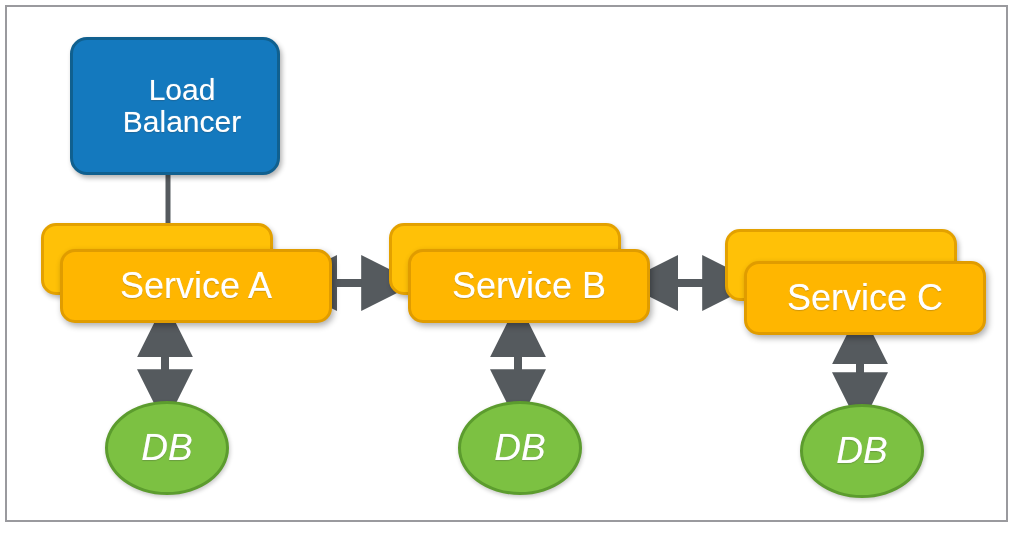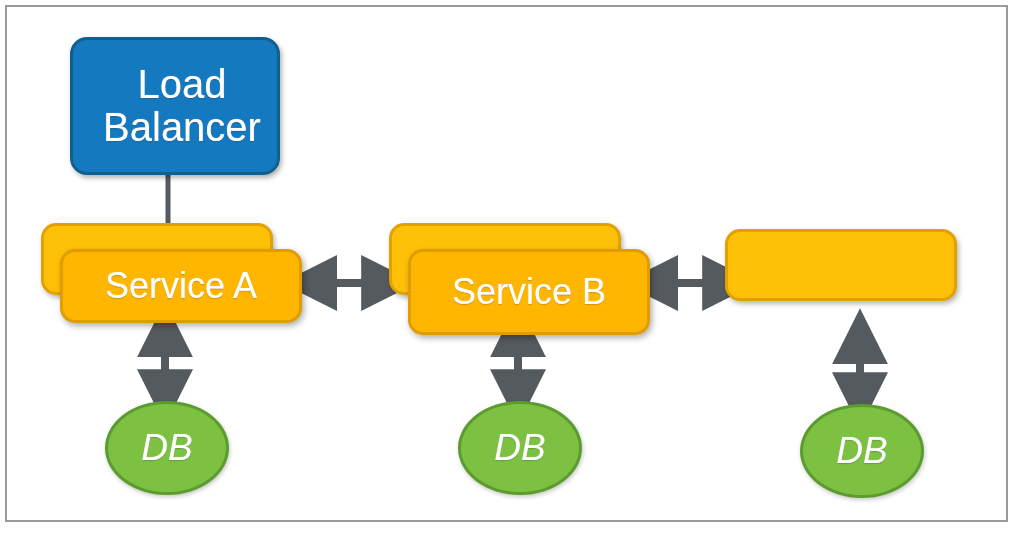--- a/index.html
+++ b/index.html
@@ -61,21 +61,21 @@
     top: 30px;
     width: 210px;
     height: 138px;
     background: #1479be;
     border: 3px solid #10608f;
     border-radius: 17px;
     box-shadow: 2px 3px 5px rgba(0,0,0,0.30);
     box-sizing: border-box;
   }
   #load-balancer .node-label {
-    font-size: 40px;
+    font-size: 30px;
     padding-left: 14px;
   }
 
   
   .service-group {
     position: absolute;
   }
   .service-card {
     position: absolute;
     border-radius: 15px;
@@ -157,34 +157,37 @@
       </g>
     </svg>
 
     <div id="load-balancer">
       <span class="node-label">Load
 Balancer</span>
     </div>
 
     <div class="service-group" style="left:34px; top:216px; width:268px; height:108px;">
       <div class="service-card back" style="left:0px; top:0px; width:232px; height:72px;"></div>
-      <div class="service-card front" style="left:19px; top:26px; width:242px; height:74px;">
+      <div class="service-card front" style="left:19px; top:26px; width:272px; height:74px;">
         <span class="node-label">Service A</span>
       </div>
     </div>
 
     <div class="service-group" style="left:382px; top:216px; width:268px; height:108px;">
       <div class="service-card back" style="left:0px; top:0px; width:232px; height:72px;"></div>
-      <div class="service-card front" style="left:19px; top:26px; width:242px; height:86px;padding-left:12px;">
+      <div class="service-card front" style="left:19px; top:26px; width:242px; height:74px;padding-left:12px;">
         <span class="node-label">Service B</span>
       </div>
     </div>
 
     <div class="service-group" style="left:718px; top:222px; width:268px; height:112px;">
       <div class="service-card back" style="left:0px; top:0px; width:232px; height:72px;"></div>
+      <div class="service-card front" style="left:19px; top:32px; width:242px; height:74px;">
+        <span class="node-label">Service C</span>
+      </div>
     </div>
 
     <div class="db-node" style="left:98px; top:394px; width:124px; height:94px;">
       <span class="node-label">DB</span>
     </div>
 
     <div class="db-node" style="left:451px; top:394px; width:124px; height:94px;">
       <span class="node-label">DB</span>
     </div>
 

